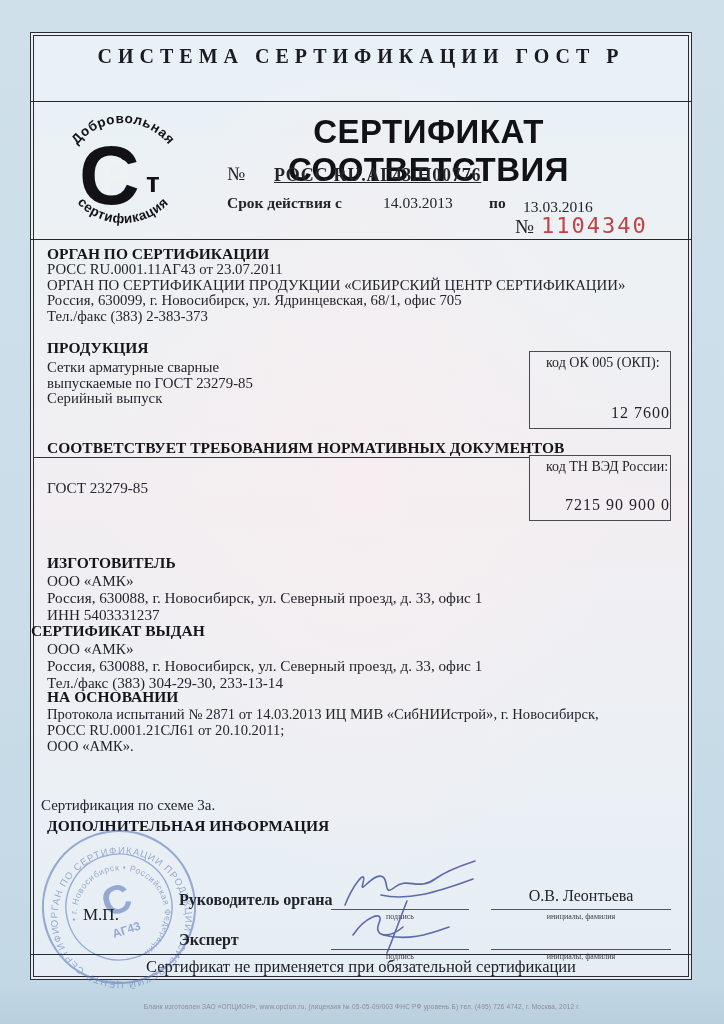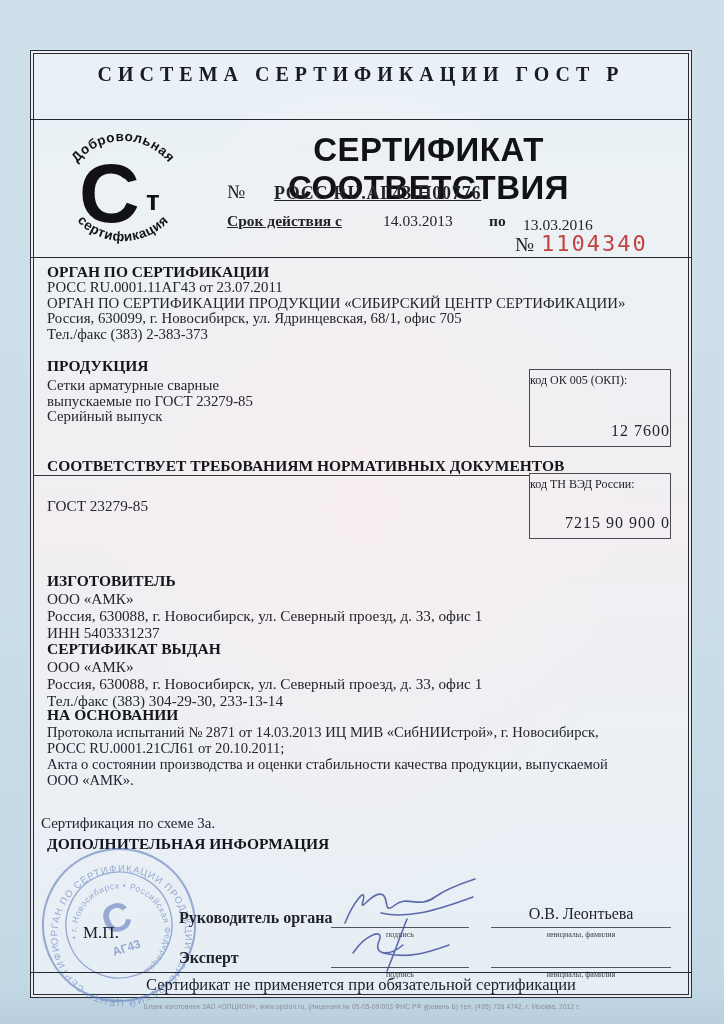--- a/index.html
+++ b/index.html
@@ -11,21 +11,20 @@
     color:#23232b;
     overflow:hidden;
   }
   .cert{
     position:absolute;left:30px;top:32px;width:662px;height:948px;
     border:1.6px solid #2b2b31;
     box-sizing:border-box;
     background:
       radial-gradient(ellipse at 50% 46%, #f6eef0 0%, rgba(246,238,240,0) 58%),
       linear-gradient(180deg,#e9f1f6 0%,#edf1f4 28%,#f2eef1 50%,#ecf0f4 74%,#e5eef5 100%);
-    margin-top: 18px;
   }
   .cert::before{content:'';position:absolute;inset:2px;border:1.2px solid #2b2b31;pointer-events:none;}
   .abs{position:absolute;}
   .hdr{
     position:absolute;left:0;right:0;top:0;height:68px;
     border-bottom:1.8px solid #26262c;text-align:center;
   }
   .hdr-l1{position:absolute;left:0;right:0;top:12px;font-size:20px;font-weight:bold;letter-spacing:6px;color:#1b1b22;}
   .hdr-l2{position:absolute;left:0;right:0;top:43px;font-size:15.5px;font-weight:bold;letter-spacing:0.4px;color:#1b1b22;}
   .big-title{
@@ -36,21 +35,21 @@
   .num-label{font-size:19px;}
   .num-value{font-size:18px;font-weight:bold;letter-spacing:0.8px;text-decoration:underline;}
   .lbl-b{font-weight:bold;font-size:15.5px;}
   .val{font-size:15.5px;}
   .blank-num{font-family:"DejaVu Sans Mono",monospace;font-size:22px;letter-spacing:2px;text-align:right;}
   .rule{position:absolute;left:0;right:0;border-top:1.6px solid #26262c;height:0;}
   .sec-h{font-size:15.5px;font-weight:bold;color:#15151c;}
   .sec-lines{font-size:14.8px;color:#24242e;}
   .sec-lines div{white-space:nowrap;}
   .code-box{position:absolute;border:1px solid #4a4a55;box-sizing:border-box;}
-  .code-box .cb-label{position:absolute;left:0;top:3px;font-size:12px;}
+  .code-box .cb-label{position:absolute;left:16px;top:3px;font-size:14px;}
   .code-box .cb-value{position:absolute;left:0;right:0;bottom:6px;text-align:right;font-size:16px;letter-spacing:1px;}
   .underline-rule{position:absolute;border-top:1.4px solid #33333c;height:0;}
   .role{font-size:16px;font-weight:bold;white-space:nowrap;}
   .sig-line{position:absolute;border-bottom:1px solid #555560;height:0;}
   .tiny-cap{position:absolute;text-align:center;font-size:8px;color:#3c3c46;}
   .sig-name{position:absolute;text-align:center;font-size:16px;white-space:nowrap;}
   .bottom-strip{
     position:absolute;left:0;right:0;top:921px;height:25px;
     border-top:1.5px solid #26262c;text-align:center;
     font-size:16.5px;color:#20202a;padding-top:2px;
@@ -86,21 +85,21 @@
       <text x="26" y="97" font-size="84" font-weight="bold" fill="#111116" font-family="DejaVu Sans">С</text>
       <text x="47" y="84" font-size="46" font-weight="bold" fill="#eff2f5" font-family="DejaVu Sans">Р</text>
       <text x="93" y="85" font-size="28" font-weight="bold" fill="#111116" font-family="DejaVu Sans">т</text>
     </svg>
 
     <div class="big-title">СЕРТИФИКАТ СООТВЕТСТВИЯ</div>
 
     <span class="abs num-label" style="left:196px;top:130px;">№</span>
     <span class="abs num-value" style="left:243px;top:132px;">РОСС RU.АГ43.Н00776</span>
 
-    <span class="abs lbl-b" style="left:196px;top:161px;text-decoration:underline;">Срок действия с</span>
+    <span class="abs lbl-b" style="left:196px;top:161px;">Срок действия с</span>
     <span class="abs val" style="left:352px;top:161px;">14.03.2013</span>
     <span class="abs lbl-b" style="left:458px;top:161px;">по</span>
     <span class="abs val" style="left:492px;top:165px;">13.03.2016</span>
 
     <span class="abs" style="left:484px;top:182px;font-size:20px;">№</span>
     <span class="abs blank-num" style="left: 510px; top: 180px; color: rgb(194, 67, 67);">1104340</span>
 
     <div class="rule" style="top:206px;"></div>
 
     <div class="abs sec-h" style="left:16px;top:212px;">ОРГАН ПО СЕРТИФИКАЦИИ</div>
@@ -132,32 +131,31 @@
       <span class="cb-value">7215 90 900 0</span>
     </div>
 
     <div class="abs sec-h" style="left:16px;top:521px;">ИЗГОТОВИТЕЛЬ</div>
     <div class="abs sec-lines" style="left:16px;top:539px;line-height:17px;font-size:15.2px;">
       <div>ООО «АМК»</div>
       <div>Россия, 630088, г. Новосибирск, ул. Северный проезд, д. 33, офис 1</div>
       <div>ИНН  5403331237</div>
     </div>
 
-    <div class="abs sec-h" style="left:16px;top:589px;">СЕРТИФИКАТ ВЫДАН</div>
+    <div class="abs sec-h" style="left:0;top:589px;">СЕРТИФИКАТ ВЫДАН</div>
     <div class="abs sec-lines" style="left:16px;top:607px;line-height:17px;font-size:15.2px;">
       <div>ООО «АМК»</div>
       <div>Россия, 630088, г. Новосибирск, ул. Северный проезд, д. 33, офис 1</div>
       <div>Тел./факс (383) 304-29-30, 233-13-14</div>
     </div>
 
     <div class="abs sec-h" style="left:16px;top:655px;">НА ОСНОВАНИИ</div>
     <div class="abs sec-lines" style="left:16px;top:673px;line-height:16px;font-size:14.6px;">
       <div>Протокола испытаний № 2871 от 14.03.2013 ИЦ МИВ  «СибНИИстрой», г. Новосибирск,</div>
       <div>РОСС RU.0001.21СЛ61 от 20.10.2011;</div>
-      <div>Акта о состоянии производства и оценки стабильности качества продукции, выпускаемой</div>
       <div>ООО «АМК».</div>
     </div>
 
     <div class="abs sec-h" style="left:16px;top:784px;">ДОПОЛНИТЕЛЬНАЯ ИНФОРМАЦИЯ</div>
     <div class="abs sec-lines" style="left:10px;top:764px;font-size:15px;">
       <div>Сертификация по схеме 3а.</div>
     </div>
 
     <svg class="abs" style="left:6px;top:792px;opacity:0.58;" width="164" height="164" viewBox="0 0 164 164">
       <defs>

